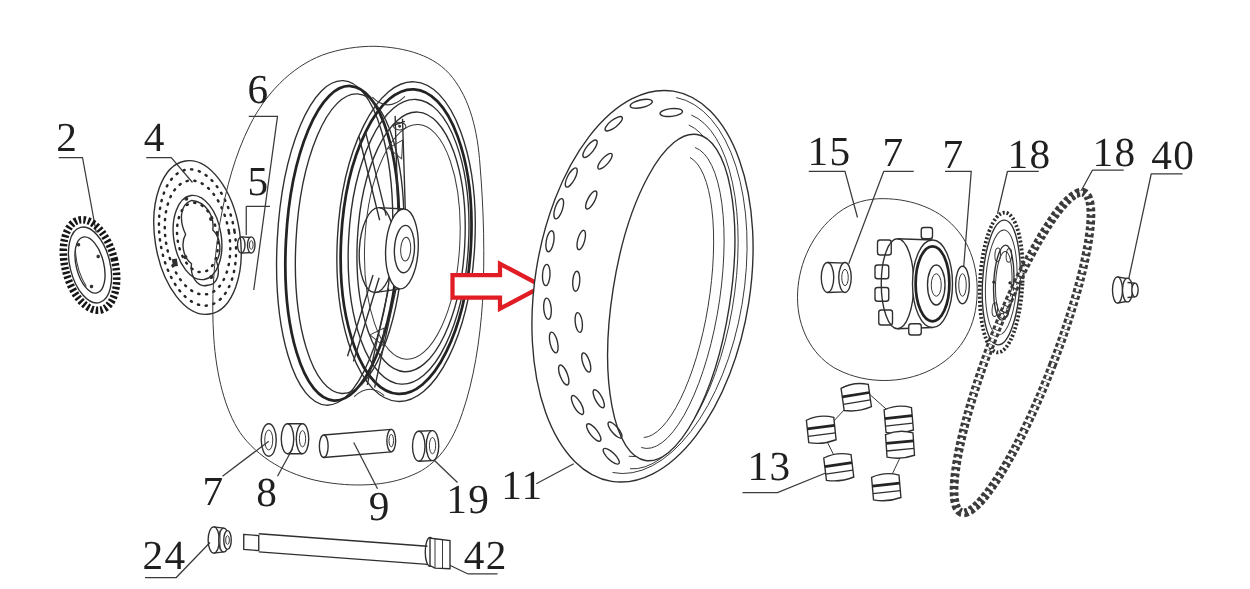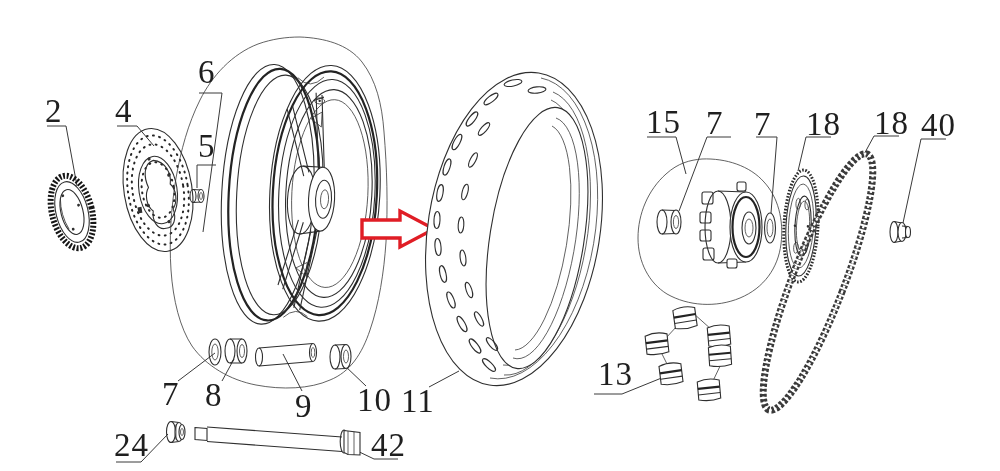--- a/index.html
+++ b/index.html
@@ -280,22 +280,22 @@
 </svg>
 
 <div>
   <span class="callout" style="left:45px;top:95px">2</span>
   <span class="callout" style="left:115px;top:95px">4</span>
   <span class="callout" style="left:198px;top:130px">5</span>
   <span class="callout" style="left:198px;top:56px">6</span>
   <span class="callout" style="left:162px;top:378px">7</span>
   <span class="callout" style="left:205px;top:379px">8</span>
   <span class="callout" style="left:295px;top:390px">9</span>
-  <span class="callout" style="left:357px;top:384px">10</span>
-  <span class="callout" style="left:401px;top:385px">11</span>
+  <span class="callout" style="left:357px;top:384px">19</span>
+  <span class="callout" style="left:401px;top:373px">11</span>
   <span class="callout" style="left:598px;top:358px">13</span>
   <span class="callout" style="left:646px;top:106px">15</span>
   <span class="callout" style="left:706px;top:107px">7</span>
   <span class="callout" style="left:754px;top:108px">7</span>
   <span class="callout" style="left:806px;top:108px">18</span>
   <span class="callout" style="left:874px;top:107px">18</span>
   <span class="callout" style="left:921px;top:109px">40</span>
   <span class="callout" style="left:371px;top:429px">42</span>
   <span class="callout" style="left:114px;top:429px">24</span>
 </div>

